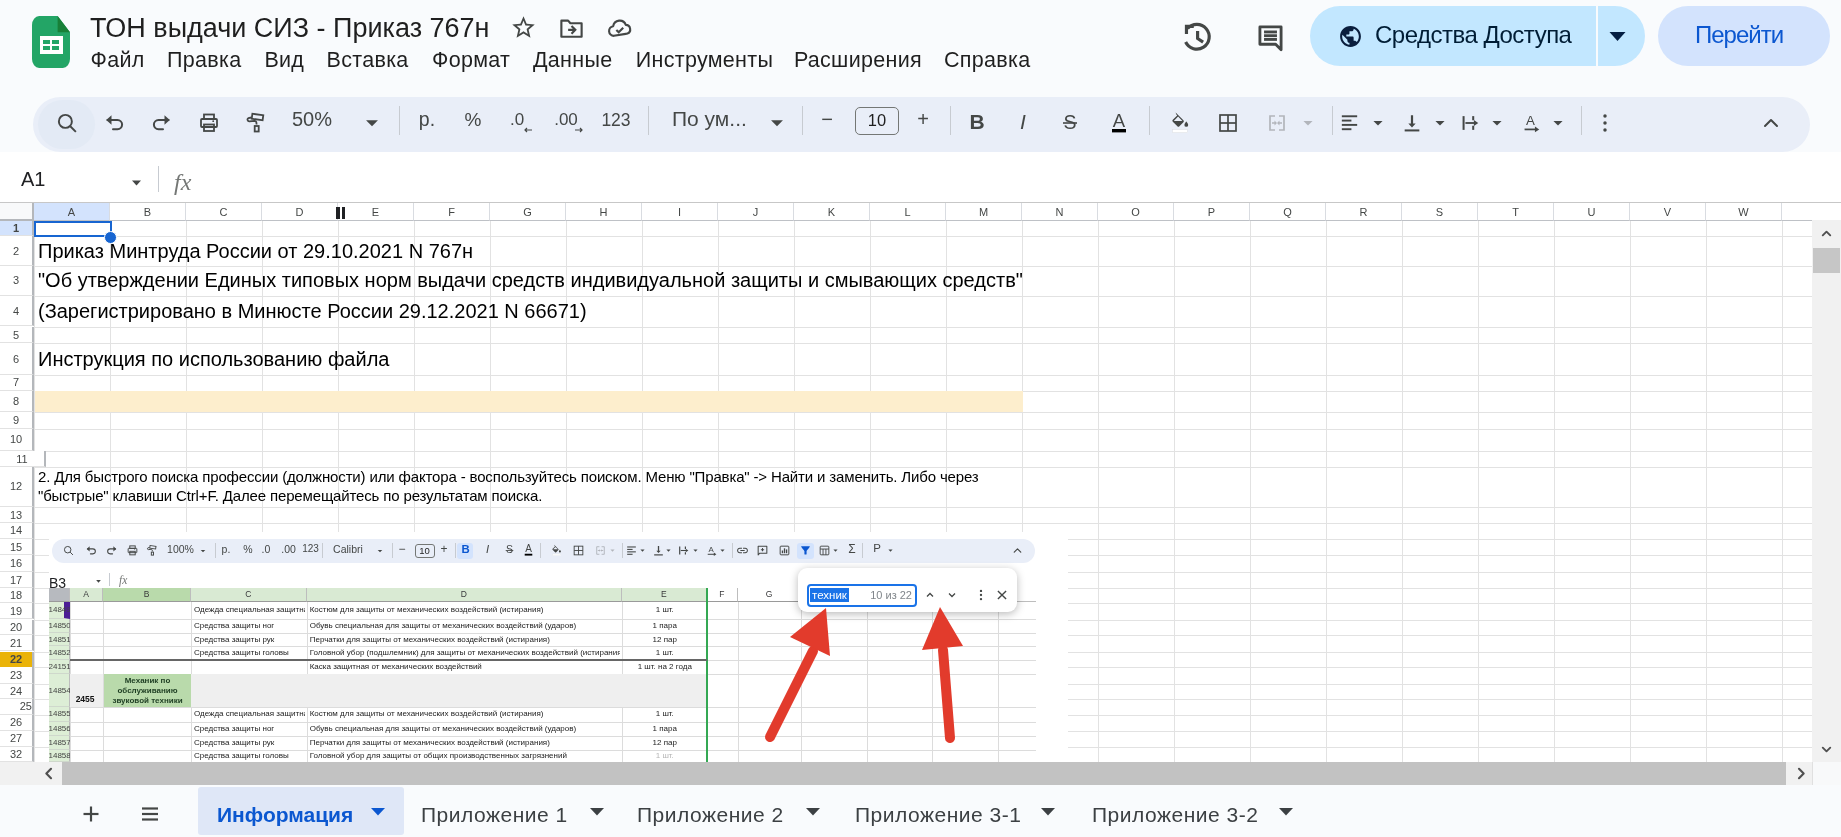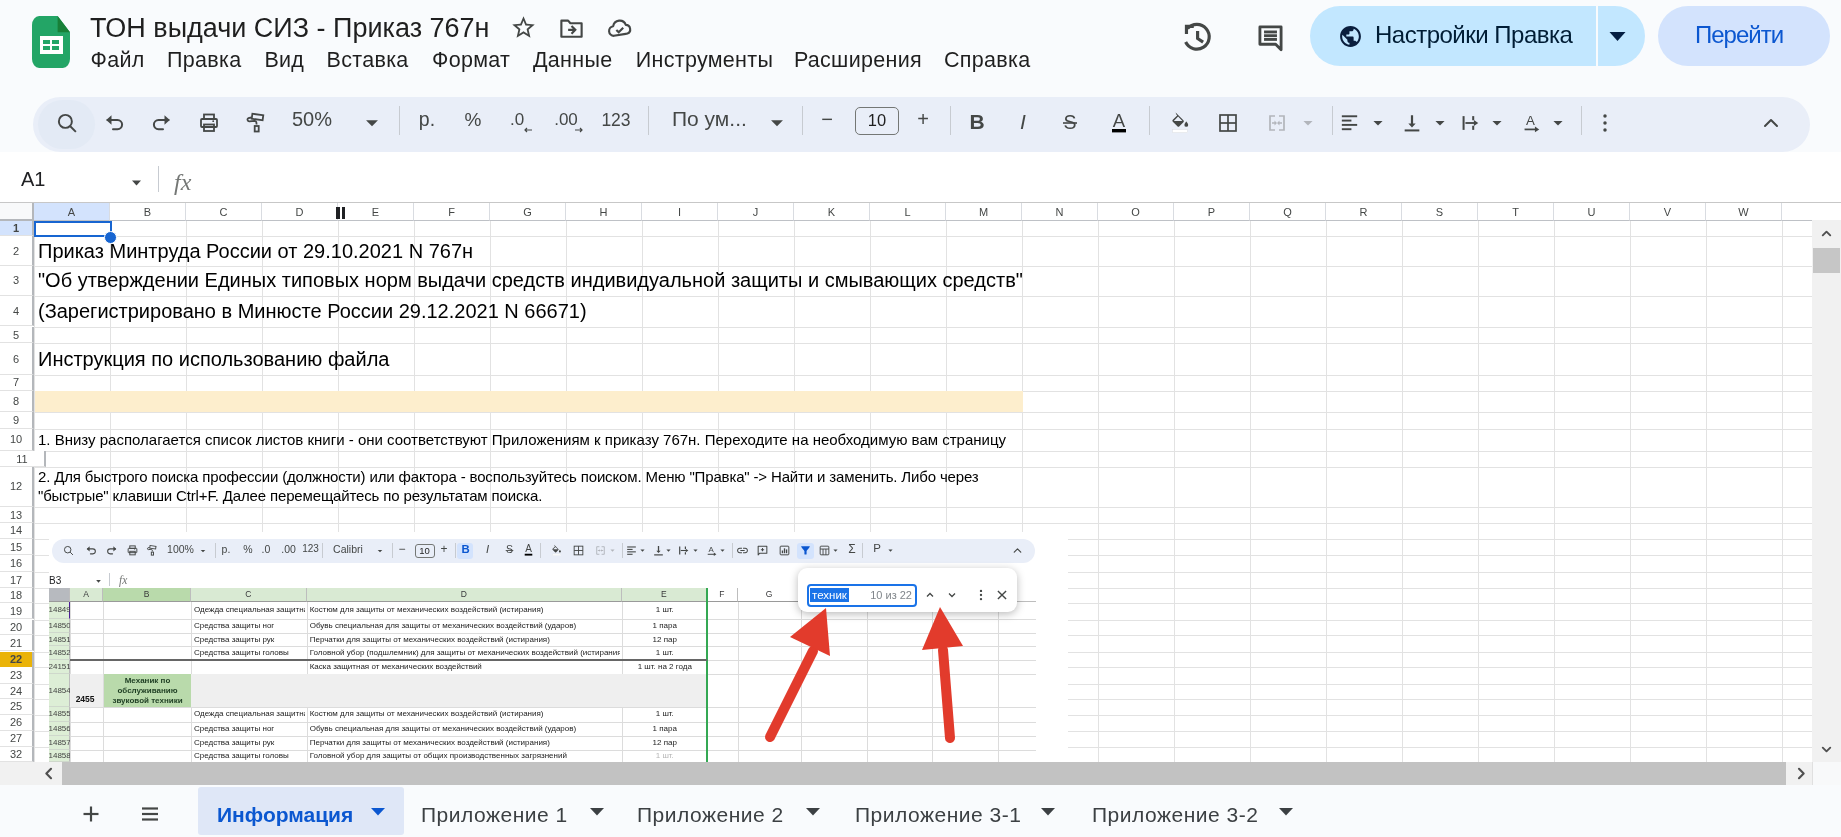--- a/index.html
+++ b/index.html
@@ -44,21 +44,21 @@
 <svg style="position:absolute;left:1255px;top:22px" width="31" height="31" viewBox="0 0 24 24">
     <path d="M3.8 3.8 H20.2 V21.5 L16 17.2 H3.8 Z" fill="none" stroke="#444746" stroke-width="2.2" stroke-linejoin="round"></path>
     <line x1="7" y1="7.7" x2="17" y2="7.7" stroke="#444746" stroke-width="2.2"></line>
     <line x1="7" y1="10.6" x2="17" y2="10.6" stroke="#444746" stroke-width="2.2"></line>
     <line x1="7" y1="13.5" x2="17" y2="13.5" stroke="#444746" stroke-width="2.2"></line>
   </svg>
 <div class="ab" style="left:1310px;top:6px;width:335px;height:60px;background:#c2e7ff;border-radius:30px"></div>
 <svg style="position:absolute;left:1338px;top:24px" width="25" height="25" viewBox="0 0 24 24">
     <path d="M12 2C6.48 2 2 6.48 2 12s4.48 10 10 10 10-4.48 10-10S17.52 2 12 2zm-1 17.93c-3.95-.49-7-3.85-7-7.93 0-.62.08-1.21.21-1.79L9 15v1c0 1.1.9 2 2 2v1.93zm6.9-2.54c-.26-.81-1-1.39-1.9-1.39h-1v-3c0-.55-.45-1-1-1H8v-2h2c.55 0 1-.45 1-1V7h2c1.1 0 2-.9 2-2v-.41c2.93 1.19 5 4.06 5 7.41 0 2.08-.8 3.97-2.1 5.39z" fill="#0a1e3d"></path>
   </svg>
-<div class="ab" style="left:1375px;top:21px;font-size:24px;letter-spacing:-0.5px;color:#001d35">Настройки Правка</div>
+<div class="ab" style="left:1375px;top:21px;font-size:24px;letter-spacing:-0.5px;color:#001d35">Средства Доступа</div>
 <div class="ab" style="left:1596px;top:6px;width:2px;height:60px;background:#f9fbfd"></div>
 <svg style="position:absolute;left:1608px;top:31px" width="19" height="11" viewBox="0 0 19 11">
     <path d="M1.5 1 L9.5 10 L17.5 1 Z" fill="#041e42"></path>
   </svg>
 <div class="ab" style="left:1658px;top:6px;width:172px;height:60px;background:#d3e3fd;border-radius:30px"></div>
 <div class="ab" style="left:1695px;top:21px;font-size:24px;letter-spacing:-1px;color:#0b57d0">Перейти</div>
 <div class="ab" style="left:33px;top:97px;width:1777px;height:55px;background:#e9eef8;border-radius:28px"></div>
 <div class="ab" style="left:38px;top:100px;width:57px;height:49px;background:#e3eaf5;border-radius:25px"></div>
 <svg style="position:absolute;left:54.0px;top:109.5px" width="26" height="26" viewBox="0 0 24 24">
     <circle cx="10.5" cy="10.5" r="6" fill="none" stroke="#444746" stroke-width="1.8"></circle>
@@ -290,30 +290,29 @@
 <div class="ab" style="left:0;top:335.6px;width:34px;height:16.699999999999932px;background:#ffffff;border-right:2px solid #b4b7bb;border-bottom:1px solid #e2e2e2;text-align:center;font-size:11px;font-weight:normal;color:#444746;line-height:16.699999999999932px">15</div>
 <div class="ab" style="left:0;top:352.29999999999995px;width:34px;height:16.800000000000068px;background:#ffffff;border-right:2px solid #b4b7bb;border-bottom:1px solid #e2e2e2;text-align:center;font-size:11px;font-weight:normal;color:#444746;line-height:16.800000000000068px">16</div>
 <div class="ab" style="left:0;top:369.1px;width:34px;height:16.100000000000023px;background:#ffffff;border-right:2px solid #b4b7bb;border-bottom:1px solid #e2e2e2;text-align:center;font-size:11px;font-weight:normal;color:#444746;line-height:16.100000000000023px">17</div>
 <div class="ab" style="left:0;top:385.20000000000005px;width:34px;height:15.199999999999932px;background:#ffffff;border-right:2px solid #b4b7bb;border-bottom:1px solid #e2e2e2;text-align:center;font-size:11px;font-weight:normal;color:#444746;line-height:15.199999999999932px">18</div>
 <div class="ab" style="left:0;top:400.4px;width:34px;height:16.100000000000023px;background:#ffffff;border-right:2px solid #b4b7bb;border-bottom:1px solid #e2e2e2;text-align:center;font-size:11px;font-weight:normal;color:#444746;line-height:16.100000000000023px">19</div>
 <div class="ab" style="left:0;top:416.5px;width:34px;height:15.899999999999977px;background:#ffffff;border-right:2px solid #b4b7bb;border-bottom:1px solid #e2e2e2;text-align:center;font-size:11px;font-weight:normal;color:#444746;line-height:15.899999999999977px">20</div>
 <div class="ab" style="left:0;top:432.4px;width:34px;height:16.100000000000023px;background:#ffffff;border-right:2px solid #b4b7bb;border-bottom:1px solid #e2e2e2;text-align:center;font-size:11px;font-weight:normal;color:#444746;line-height:16.100000000000023px">21</div>
 <div class="ab" style="left:0;top:448.5px;width:34px;height:20px;background:#eab308;border-right:2px solid #b4b7bb;border-bottom:1px solid #e2e2e2;text-align:center;font-size:11px;font-weight:bold;color:#444746;line-height:15.899999999999977px">22</div>
 <div class="ab" style="left:0;top:464.4px;width:34px;height:16.399999999999977px;background:#ffffff;border-right:2px solid #b4b7bb;border-bottom:1px solid #e2e2e2;text-align:center;font-size:11px;font-weight:normal;color:#444746;line-height:16.399999999999977px">23</div>
 <div class="ab" style="left:0;top:480.79999999999995px;width:34px;height:15.600000000000023px;background:#ffffff;border-right:2px solid #b4b7bb;border-bottom:1px solid #e2e2e2;text-align:center;font-size:11px;font-weight:normal;color:#444746;line-height:15.600000000000023px">24</div>
-<div class="ab" style="left:0;top:496.4px;width:34px;height:15.800000000000068px;background:#ffffff;border-right:2px solid #b4b7bb;border-bottom:1px solid #e2e2e2;text-align:center;font-size:11px;font-weight:normal;color:#444746;line-height:15.800000000000068px">25</div>
+<div class="ab" style="left:0;top:496.4px;width:34px;height:15.800000000000068px;background:#ffffff;border-right:2px solid #b4b7bb;border-bottom:1px solid #e2e2e2;text-align:right;font-size:11px;font-weight:normal;color:#444746;line-height:15.800000000000068px">25</div>
 <div class="ab" style="left:0;top:512.2px;width:34px;height:15.899999999999977px;background:#ffffff;border-right:2px solid #b4b7bb;border-bottom:1px solid #e2e2e2;text-align:center;font-size:11px;font-weight:normal;color:#444746;line-height:15.899999999999977px">26</div>
 <div class="ab" style="left:0;top:528.1px;width:34px;height:15.899999999999977px;background:#ffffff;border-right:2px solid #b4b7bb;border-bottom:1px solid #e2e2e2;text-align:center;font-size:11px;font-weight:normal;color:#444746;line-height:15.899999999999977px">27</div>
 <div class="ab" style="left:0;top:544px;width:34px;height:14.5px;background:#ffffff;border-right:2px solid #b4b7bb;border-bottom:1px solid #e2e2e2;text-align:center;font-size:11px;font-weight:normal;color:#444746;line-height:14.5px">32</div>
 <div class="ab" style="left:35px;top:188px;width:987.5px;height:21.30000000000001px;background:#fdeecd"></div>
 <div class="ab" style="left:38px;top:33px;height:30.19999999999999px;line-height:30.19999999999999px;font-size:20px;color:#000;white-space:nowrap">Приказ Минтруда России от 29.10.2021 N 767н</div>
 <div class="ab" style="left:38px;top:63.19999999999999px;height:29.5px;line-height:29.5px;font-size:20px;color:#000;white-space:nowrap">"Об утверждении Единых типовых норм выдачи средств индивидуальной защиты и смывающих средств"</div>
 <div class="ab" style="left:38px;top:92.69999999999999px;height:30.80000000000001px;line-height:30.80000000000001px;font-size:20px;color:#000;white-space:nowrap">(Зарегистрировано в Минюсте России 29.12.2021 N 66671)</div>
 <div class="ab" style="left:38px;top:139.7px;height:32.400000000000034px;line-height:32.400000000000034px;font-weight:normal;font-size:20px;color:#000;white-space:nowrap">Инструкция по использованию файла</div>
-<div class="ab" style="left:38px;top:226.3px;height:21.69999999999999px;line-height:21.69999999999999px;font-size:15px;color:#000;white-space:nowrap">1. Внизу располагается список листов книги - они соответствуют Приложениям к приказу 767н. Переходите на необходимую вам страницу</div>
 <div class="ab" style="left:38px;top:264.2px;width:1000px;font-size:15px;letter-spacing:-0.15px;color:#000;line-height:19.3px">2. Для быстрого поиска профессии (должности) или фактора - воспользуйтесь поиском. Меню "Правка" -&gt; Найти и заменить. Либо через<br>"быстрые" клавиши Ctrl+F. Далее перемещайтесь по результатам поиска.</div>
 <div class="ab" style="left:34px;top:18px;width:77.5px;height:15.5px;border:2px solid #1765d1"></div>
 <div class="ab" style="left:104px;top:28px;width:13px;height:13px;border-radius:50%;background:#1765d1;border:1.5px solid #fff"></div>
 <div class="ab" style="left:48.5px;top:329px;width:1019px;height:230px;background:#fff;overflow:hidden">
 <div class="ab" style="left:3.5px;top:6.5px;width:983px;height:24px;background:#e9eef8;border-radius:12px"></div>
 <svg style="position:absolute;left:13.0px;top:12.0px" width="13" height="13" viewBox="0 0 24 24">
         <circle cx="10.5" cy="10.5" r="6" fill="none" stroke="#444746" stroke-width="1.8"></circle>
         <line x1="15" y1="15" x2="20.2" y2="20.2" stroke="#444746" stroke-width="1.8"></line>
       </svg>
 <svg style="position:absolute;left:36.0px;top:12.0px" width="13" height="13" viewBox="0 0 24 24">
@@ -454,36 +453,36 @@
       </svg>
 <div class="ab" style="left:763.5px;top:9.74px;width:80px;text-align:center;font-size:12px;color:#444746">Σ</div>
 <div class="ab" style="left:813.5px;top:11px;width:1px;height:15px;background:#c7cbd1"></div>
 <div class="ab" style="left:788.5px;top:10.105px;width:80px;text-align:center;font-size:11.5px;color:#444746">Р</div>
 <svg style="position:absolute;left:837.0px;top:14.0px" width="9" height="9" viewBox="0 0 24 24">
         <path d="M6.5 9.5 L12 15 L17.5 9.5 Z" fill="#444746"></path>
       </svg>
 <svg style="position:absolute;left:962.5px;top:12.0px" width="13" height="13" viewBox="0 0 24 24">
         <path d="M6 15 L12 9 L18 15" fill="none" stroke="#444746" stroke-width="2.2" stroke-linecap="round" stroke-linejoin="round"></path>
       </svg>
-<div class="ab" style="left:0.5px;top:43px;font-size:10px;color:#202124">B3</div>
+<div class="ab" style="left:0.5px;top:43px;font-size:14px;color:#202124">B3</div>
 <svg style="position:absolute;left:45.5px;top:46px" width="9" height="7" viewBox="0 0 24 24">
         <path d="M4 7 L12 16 L20 7 Z" fill="#444746"></path>
       </svg>
 <div class="ab" style="left:60.5px;top:41px;width:1px;height:13px;background:#c7cbd1"></div>
 <div class="ab" style="left:70.5px;top:42px;font-size:11.5px;font-style:italic;color:#747775;font-family:'Liberation Serif',serif">fx</div>
 <div class="ab" style="left:0.0px;top:56px;width:21.099999999999994px;height:14px;background:#b7babf;border-right:1px solid #bdbdbd;border-bottom:1px solid #9a9a9a;text-align:center;font-size:8.5px;color:#38383a;line-height:13px"></div>
 <div class="ab" style="left:21.099999999999994px;top:56px;width:33.80000000000001px;height:14px;background:#d9ead3;border-right:1px solid #bdbdbd;border-bottom:1px solid #9a9a9a;text-align:center;font-size:8.5px;color:#38383a;line-height:13px">A</div>
 <div class="ab" style="left:54.900000000000006px;top:56px;width:87.6px;height:14px;background:#b9daab;border-right:1px solid #bdbdbd;border-bottom:1px solid #9a9a9a;text-align:center;font-size:8.5px;color:#38383a;line-height:13px">B</div>
 <div class="ab" style="left:142.5px;top:56px;width:115.69999999999999px;height:14px;background:#d9ead3;border-right:1px solid #bdbdbd;border-bottom:1px solid #9a9a9a;text-align:center;font-size:8.5px;color:#38383a;line-height:13px">C</div>
 <div class="ab" style="left:258.2px;top:56px;width:315.09999999999997px;height:14px;background:#d9ead3;border-right:1px solid #bdbdbd;border-bottom:1px solid #9a9a9a;text-align:center;font-size:8.5px;color:#38383a;line-height:13px">D</div>
 <div class="ab" style="left:573.3px;top:56px;width:85.0px;height:14px;background:#d9ead3;border-right:1px solid #bdbdbd;border-bottom:1px solid #9a9a9a;text-align:center;font-size:8.5px;color:#38383a;line-height:13px">E</div>
 <div class="ab" style="left:658.3px;top:56px;width:31.200000000000045px;height:14px;background:#fff;border-right:1px solid #bdbdbd;border-bottom:1px solid #9a9a9a;text-align:center;font-size:8.5px;color:#38383a;line-height:13px">F</div>
 <div class="ab" style="left:689.5px;top:56px;width:63px;height:14px;background:#fff;border-right:1px solid #bdbdbd;border-bottom:1px solid #9a9a9a;text-align:center;font-size:8.5px;color:#38383a;line-height:13px">G</div>
 <div class="ab" style="left:752.5px;top:56px;width:235px;height:14px;background:#fff;border-bottom:1px solid #bdbdbd"></div>
-<div class="ab" style="left:0.0px;top:70px;width:21.1px;height:16.5px;background:#ddeed6;border-right:1px solid #4c1d95;border-bottom:1px solid #cfd8cc;font-size:8px;color:#444;line-height:16.5px;text-align:left;padding-right:1px">14849</div>
+<div class="ab" style="left:0.0px;top:70px;width:21.1px;height:16.5px;background:#ddeed6;border-right:6px solid #4c1d95;border-bottom:1px solid #cfd8cc;font-size:8px;color:#444;line-height:16.5px;text-align:left;padding-right:1px">14849</div>
 <div class="ab" style="left:0.0px;top:86.5px;width:21.1px;height:14.0px;background:#ddeed6;border-right:1px solid #bdbdbd;border-bottom:1px solid #cfd8cc;font-size:8px;color:#444;line-height:14.0px;text-align:right;padding-right:1px">14850</div>
 <div class="ab" style="left:0.0px;top:100.5px;width:21.1px;height:13.700000000000045px;background:#ddeed6;border-right:1px solid #bdbdbd;border-bottom:1px solid #cfd8cc;font-size:8px;color:#444;line-height:13.700000000000045px;text-align:right;padding-right:1px">14851</div>
 <div class="ab" style="left:0.0px;top:114.20000000000005px;width:21.1px;height:13.699999999999932px;background:#ddeed6;border-right:1px solid #bdbdbd;border-bottom:1px solid #cfd8cc;font-size:8px;color:#444;line-height:13.699999999999932px;text-align:right;padding-right:1px">14852</div>
 <div class="ab" style="left:0.0px;top:127.89999999999998px;width:21.1px;height:14.0px;background:#ddeed6;border-right:1px solid #bdbdbd;border-bottom:1px solid #cfd8cc;font-size:8px;color:#444;line-height:14.0px;text-align:right;padding-right:1px">24151</div>
 <div class="ab" style="left:0.0px;top:141.89999999999998px;width:21.1px;height:33.200000000000045px;background:#ddeed6;border-right:1px solid #bdbdbd;border-bottom:1px solid #cfd8cc;font-size:8px;color:#444;line-height:33.200000000000045px;text-align:center;padding-right:18px">14854</div>
 <div class="ab" style="left:0.0px;top:175.10000000000002px;width:21.1px;height:14.799999999999955px;background:#ddeed6;border-right:1px solid #bdbdbd;border-bottom:1px solid #cfd8cc;font-size:8px;color:#444;line-height:14.799999999999955px;text-align:right;padding-right:1px">14855</div>
 <div class="ab" style="left:0.0px;top:189.89999999999998px;width:21.1px;height:13.700000000000045px;background:#ddeed6;border-right:1px solid #bdbdbd;border-bottom:1px solid #cfd8cc;font-size:8px;color:#444;line-height:13.700000000000045px;text-align:right;padding-right:1px">14856</div>
 <div class="ab" style="left:0.0px;top:203.60000000000002px;width:21.1px;height:14.0px;background:#ddeed6;border-right:1px solid #bdbdbd;border-bottom:1px solid #cfd8cc;font-size:8px;color:#444;line-height:14.0px;text-align:right;padding-right:1px">14857</div>
 <div class="ab" style="left:0.0px;top:217.60000000000002px;width:21.1px;height:12.399999999999977px;background:#ddeed6;border-right:1px solid #bdbdbd;border-bottom:1px solid #cfd8cc;font-size:8px;color:#444;line-height:12.399999999999977px;text-align:right;padding-right:1px">14858</div>
 <div class="ab" style="left:21.099999999999994px;top:70px;width:1px;height:160px;background:#dcdcdc"></div>

